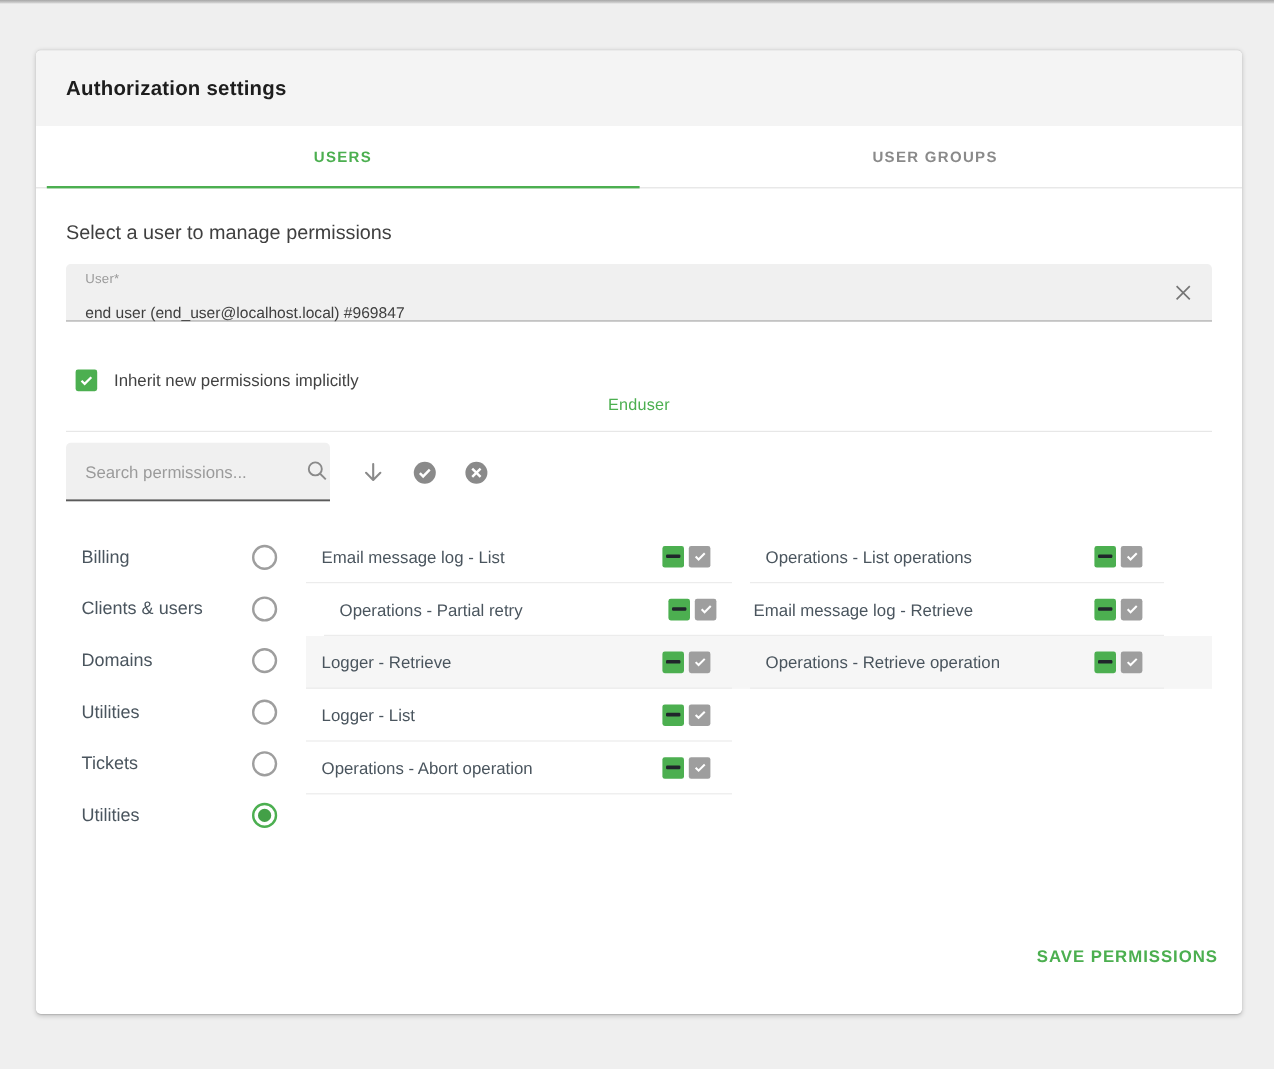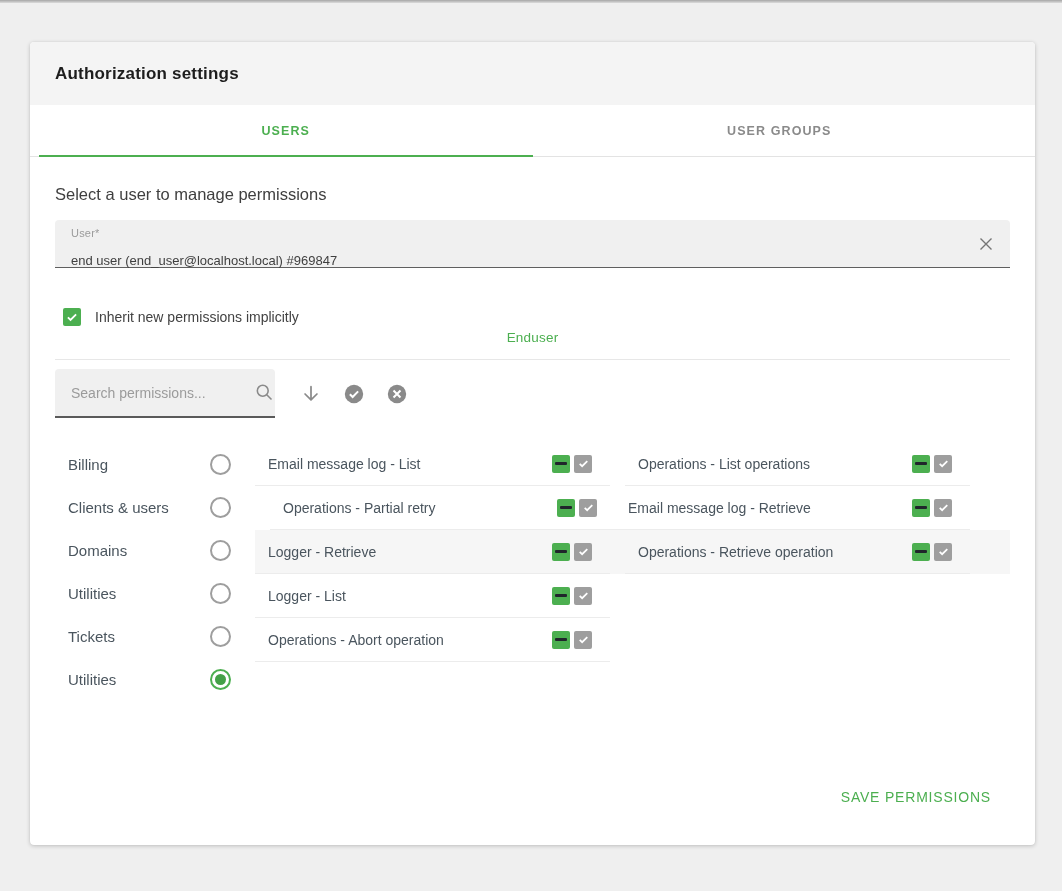--- a/index.html
+++ b/index.html
@@ -163,22 +163,22 @@
   .toggle-sq {
     width:18px; height:18px; border-radius:2px;
     display:flex; align-items:center; justify-content:center;
     cursor:pointer;
   }
   .toggle-sq.inherit { background:#4caf50; }
   .toggle-sq.inherit .dash { width:12px; height:3px; background:#20262b; border-radius:1px; }
   .toggle-sq.granted { background:#9e9e9e; margin-left:4px; }
 
   .save-btn {
-    position:absolute; right:44px; bottom:40px;
-    font-size:14px; font-weight:normal;
+    position:absolute; right:20px; bottom:40px;
+    font-size:14px; font-weight:bold;
     color:#4caf50; letter-spacing:0.8px;
     cursor:pointer;
     background:none; border:none;
     font-family:"Liberation Sans", sans-serif;
   }
 </style>
 </head>
 <body>
 
 <div class="window-top-edge"></div>

